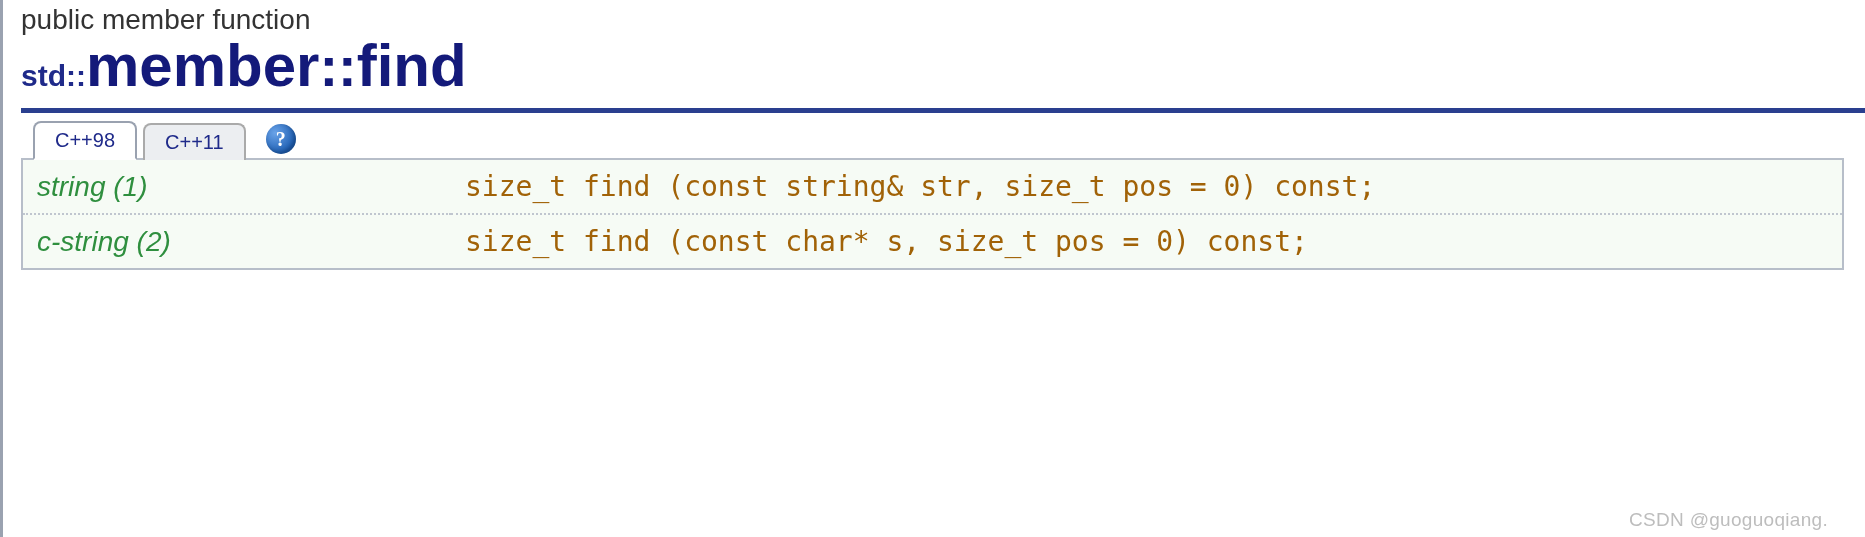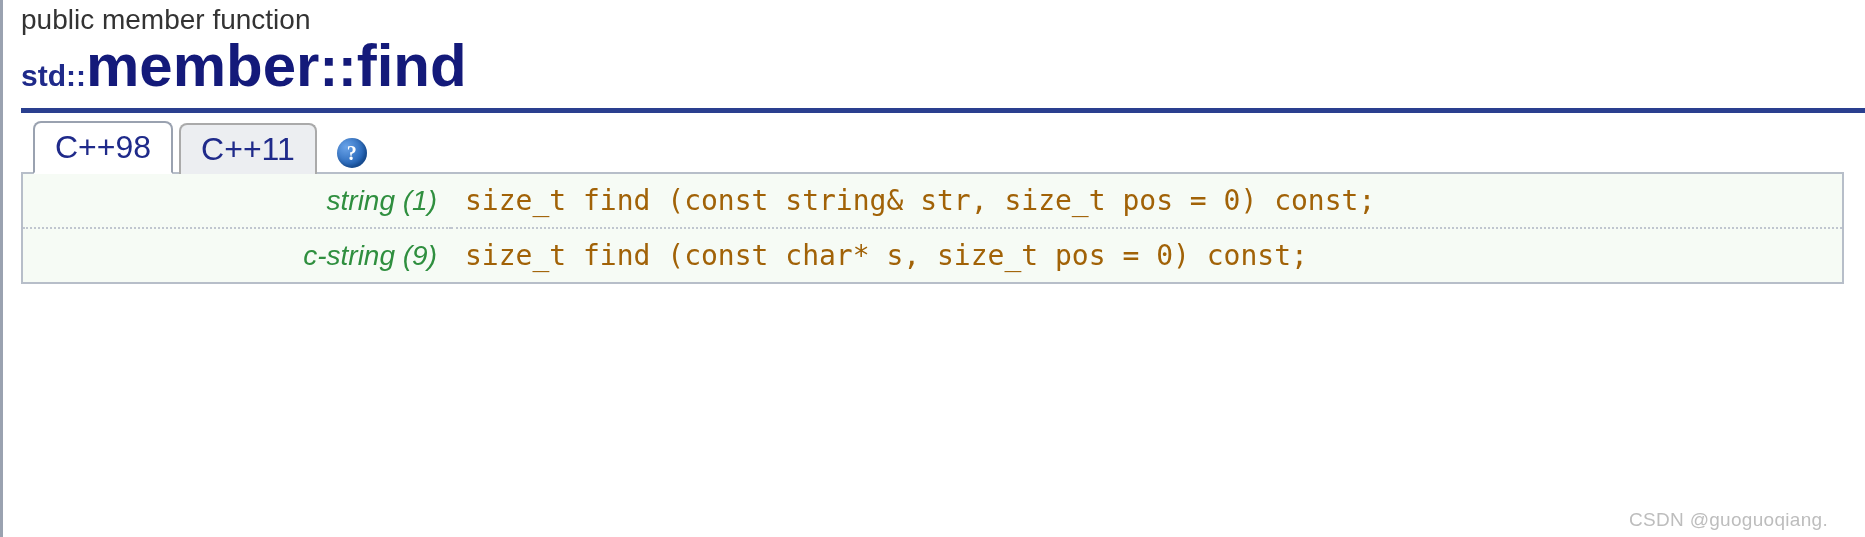--- a/index.html
+++ b/index.html
@@ -50,21 +50,21 @@
     align-items: flex-end;
     gap: 6px;
     padding-left: 12px;
     position: relative;
   }
   .tab {
     border: 2px solid #aaa;
     border-top-left-radius: 8px;
     border-top-right-radius: 8px;
     padding: 6px 20px;
-    font-size: 32px;
+    font-size: 20px;
     color: #1f2a8a;
     background: #eceef1;
     cursor: pointer;
     border-bottom: none;
     position: relative;
     bottom: -2px;
   }
   .tab.active {
     background: #fff;
     border-color: #9aa2b0;
@@ -102,21 +102,20 @@
   table.proto tr + tr td {
     border-top: 2px dotted #c0c6cf;
   }
   table.proto td {
     padding: 10px 14px;
     font-size: 28px;
     vertical-align: middle;
   }
   td.pname {
     width: 400px;
-    text-align: right;
     font-style: italic;
     color: #2f8f3f;
     font-family: "Segoe UI", Verdana, sans-serif;
     white-space: nowrap;
   }
   td.sig {
     color: #a16207;
     font-family: "Consolas", "Menlo", "DejaVu Sans Mono", monospace;
     white-space: nowrap;
   }
@@ -153,21 +152,21 @@
     </div>
 
     <div class="proto-box">
       <table class="proto">
         <tbody>
               <tr>
           <td class="pname">string (1)</td>
           <td class="sig">size_t find (const string&amp; str, size_t pos = 0) const;</td>
         </tr>
         <tr>
-          <td class="pname">c-string (9)</td>
+          <td class="pname">c-string (2)</td>
           <td class="sig">size_t find (const char* s, size_t pos = 0) const;</td>
         </tr>
       </tbody>
           </table>
     </div>
   </div>
 </div>
 
 <div class="watermark">CSDN @guoguoqiang.</div>
 </div>

